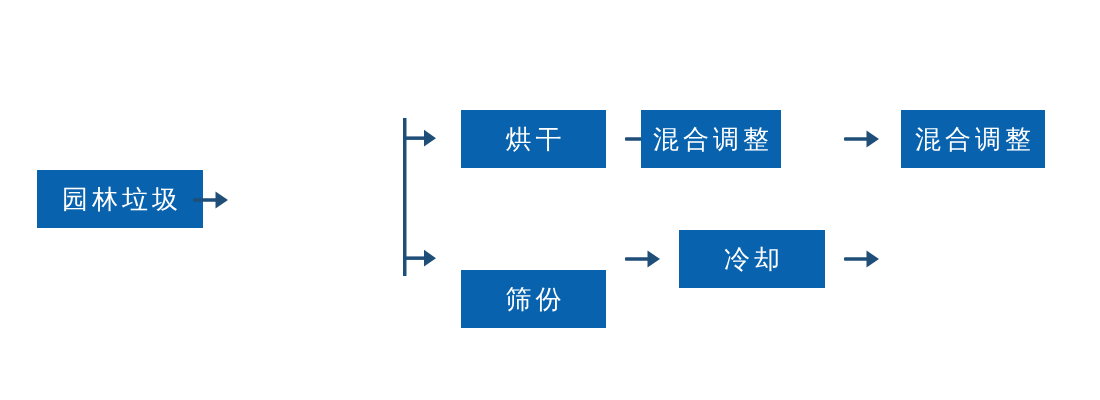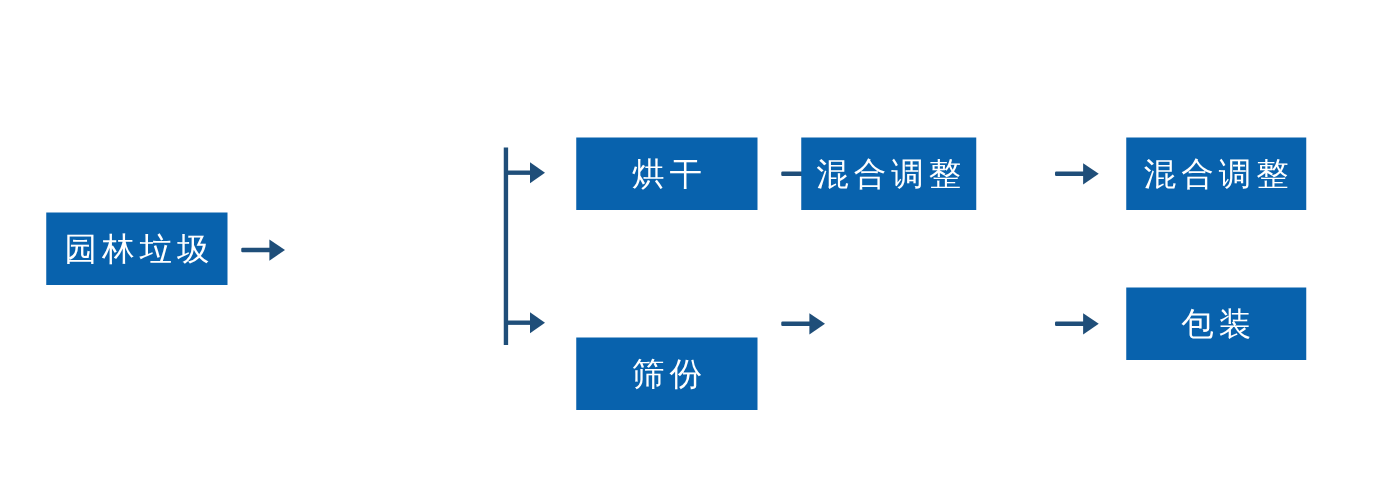--- a/index.html
+++ b/index.html
@@ -30,21 +30,21 @@
   .node.blue{background:var(--box-blue,#0862ad);}
   .node.red{background:var(--box-red,#fe0000);}
   .arrow,.connector{position:absolute;display:block;}
   .arrow-fill{fill:var(--line-navy,#1f4e79);}
 </style>
 </head>
 <body>
 
 <div class="stage">
 
-  <div class="node blue" style="left:37px;top:170px;width:145px;">园林垃圾</div>
+  <div class="node blue" style="left:37px;top:170px;width:166px;">园林垃圾</div>
 
   <svg class="arrow" style="left:192px;top:187px;" width="38" height="26" viewBox="0 0 38 26" aria-hidden="true">
     <rect class="arrow-fill" x="1" y="11.2" width="25" height="3.6" rx="1"></rect>
     <polygon class="arrow-fill" points="23.5,4.5 36,13 23.5,21.5"></polygon>
   </svg>
 
 
   <svg class="connector" style="left:402px;top:116px;" width="40" height="166" viewBox="0 0 40 166" aria-hidden="true">
     <rect class="arrow-fill" x="1" y="2" width="3.5" height="158"></rect>
     <rect class="arrow-fill" x="3" y="20.4" width="21" height="3.5"></rect>
@@ -69,21 +69,21 @@
 
   <div class="node blue" style="left:901px;top:110px;width:144px;">混合调整</div>
 
   <div class="node blue" style="left:461px;top:230px;width:145px;margin-top:40px;">筛份</div>
 
   <svg class="arrow" style="left:624px;top:246px;" width="38" height="26" viewBox="0 0 38 26" aria-hidden="true">
     <rect class="arrow-fill" x="1" y="11.2" width="25" height="3.6" rx="1"></rect>
     <polygon class="arrow-fill" points="23.5,4.5 36,13 23.5,21.5"></polygon>
   </svg>
 
+  <div class="node blue" style="left:679px;top:230px;width:146px;">冷却</div>
 
   <svg class="arrow" style="left:843px;top:246px;" width="38" height="26" viewBox="0 0 38 26" aria-hidden="true">
     <rect class="arrow-fill" x="1" y="11.2" width="25" height="3.6" rx="1"></rect>
     <polygon class="arrow-fill" points="23.5,4.5 36,13 23.5,21.5"></polygon>
   </svg>
 
-  <div class="node blue" style="left:901px;top:230px;width:144px;">包装</div>
 
 </div>
 
 </body></html>

